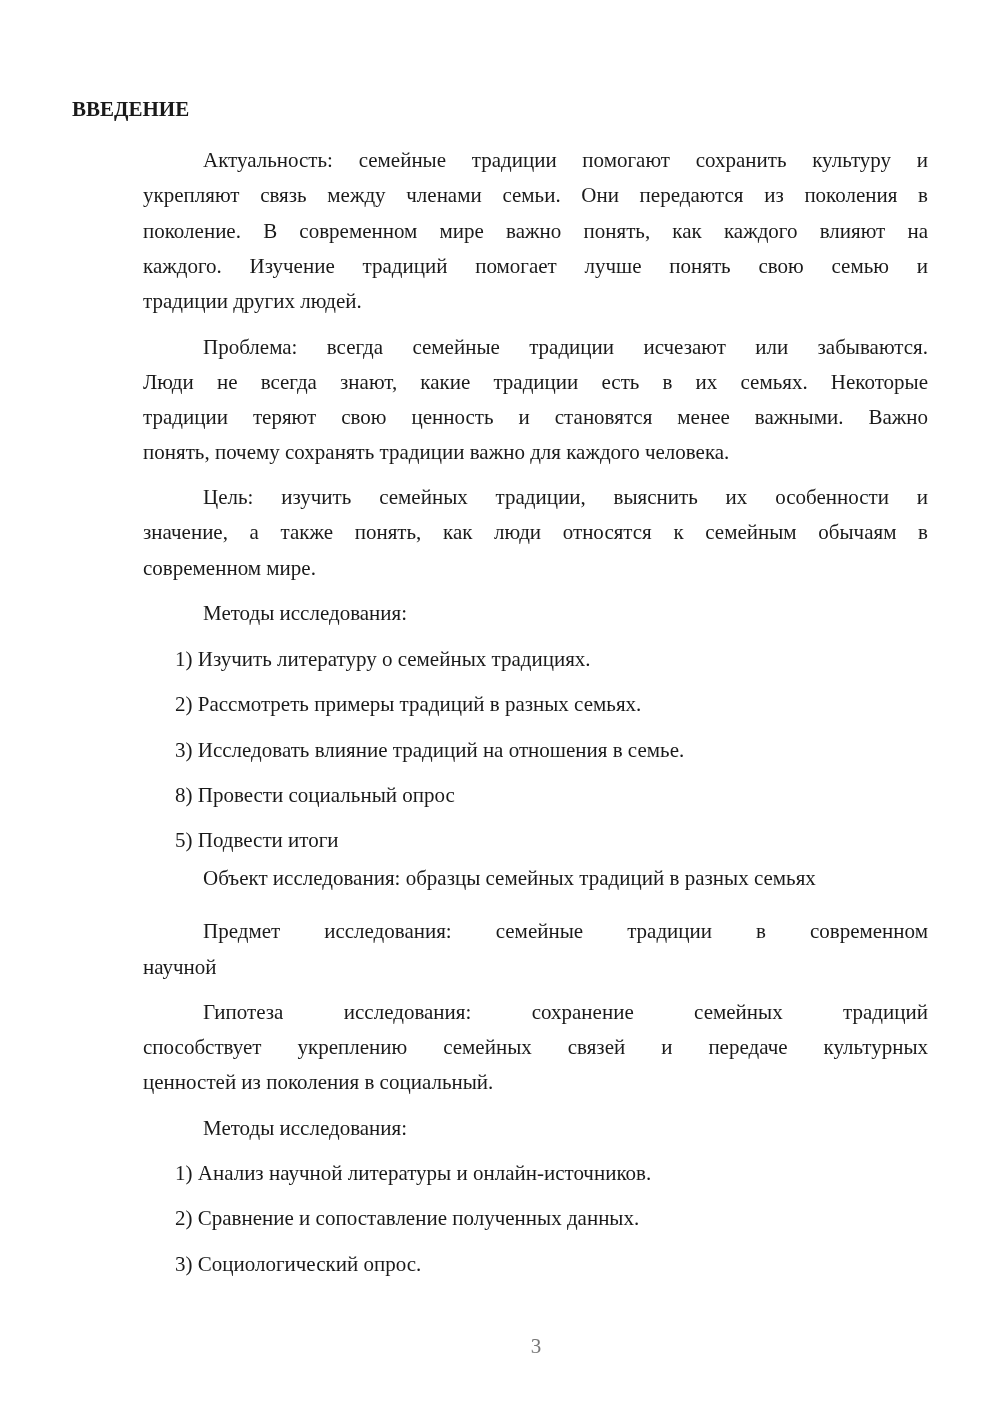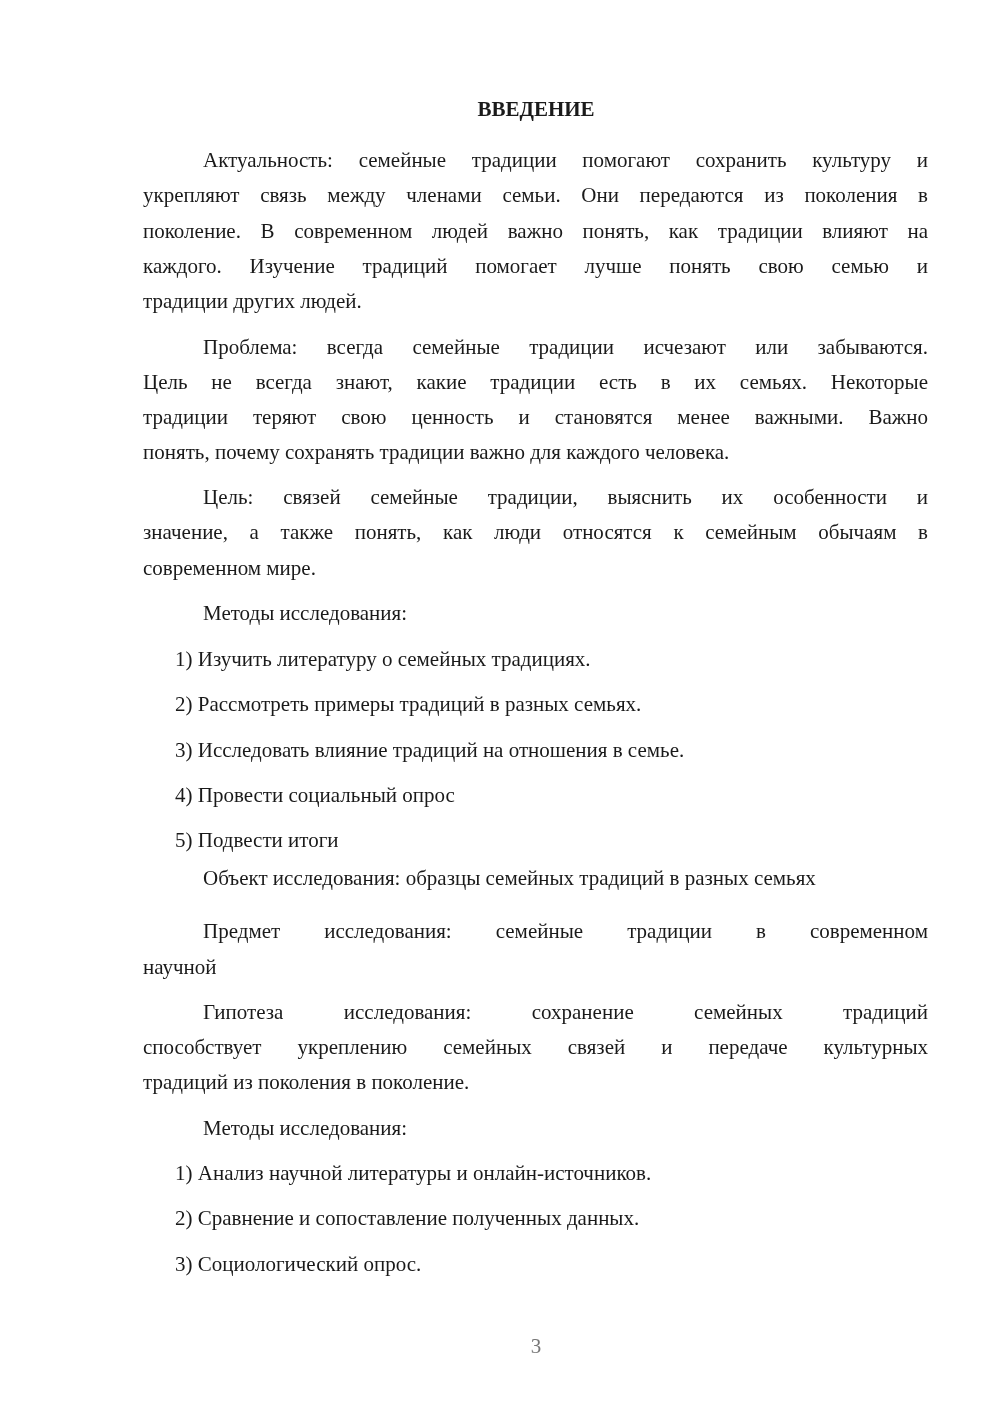--- a/index.html
+++ b/index.html
@@ -10,21 +10,21 @@
     background: #ffffff;
     overflow: hidden;
     font-family: "Liberation Serif", "DejaVu Serif", serif;
     color: #1a1a1a;
     font-size: 21px;
   }
   .title {
     position: absolute;
     left: 0; width: 1000px;
     top: 97px;
-    text-align: center;
+    text-align: left;
     font-weight: bold;
     font-size: 21px;
     padding-left: 72px;
     box-sizing: border-box;
   }
   .line {
     position: absolute;
     left: 143px;
     width: 785px;
     height: 28px;
@@ -52,60 +52,60 @@
 </head>
 <body>
 
 <div class="page">
 
   <div class="title">ВВЕДЕНИЕ</div>
 
   <div>
     <div class="line ind j" style="top:146px">Актуальность: семейные традиции помогают сохранить культуру и</div>
     <div class="line j" style="top:181px">укрепляют связь между членами семьи. Они передаются из поколения в</div>
-    <div class="line j" style="top:217px">поколение. В современном людей важно понять, как традиции влияют на</div>
+    <div class="line j" style="top:217px">поколение. В современном мире важно понять, как каждого влияют на</div>
     <div class="line j" style="top:252px">каждого. Изучение традиций помогает лучше понять свою семью и</div>
     <div class="line" style="top:287px">традиции других людей.</div>
   </div>
 
   <div>
     <div class="line ind j" style="top:333px">Проблема: всегда семейные традиции исчезают или забываются.</div>
-    <div class="line j" style="top:368px">Цель не всегда знают, какие традиции есть в их семьях. Некоторые</div>
+    <div class="line j" style="top:368px">Люди не всегда знают, какие традиции есть в их семьях. Некоторые</div>
     <div class="line j" style="top:403px">традиции теряют свою ценность и становятся менее важными. Важно</div>
     <div class="line" style="top:438px">понять, почему сохранять традиции важно для каждого человека.</div>
   </div>
 
   <div>
-    <div class="line ind j" style="top:483px">Цель: связей семейные традиции, выяснить их особенности и</div>
+    <div class="line ind j" style="top:483px">Цель: изучить семейных традиции, выяснить их особенности и</div>
     <div class="line j" style="top:518px">значение, а также понять, как люди относятся к семейным обычаям в</div>
     <div class="line" style="top:554px">современном мире.</div>
   </div>
 
   <div>
     <div class="line ind" style="top:599px">Методы исследования:</div>
     <div class="line li" style="top:645px">1) Изучить литературу о семейных традициях.</div>
     <div class="line li" style="top:690px">2) Рассмотреть примеры традиций в разных семьях.</div>
     <div class="line li" style="top:736px">3) Исследовать влияние традиций на отношения в семье.</div>
-    <div class="line li" style="top:781px">4) Провести социальный опрос</div>
+    <div class="line li" style="top:781px">8) Провести социальный опрос</div>
     <div class="line li" style="top:826px">5) Подвести итоги</div>
   </div>
 
   <div>
     <div class="line ind" style="top:864px">Объект исследования: образцы семейных традиций в разных семьях</div>
   </div>
 
   <div>
     <div class="line ind j" style="top:917px">Предмет исследования: семейные традиции в современном</div>
     <div class="line" style="top:953px">научной</div>
   </div>
 
   <div>
     <div class="line ind j" style="top:998px">Гипотеза исследования: сохранение семейных традиций</div>
     <div class="line j" style="top:1033px">способствует укреплению семейных связей и передаче культурных</div>
-    <div class="line" style="top:1068px">традиций из поколения в поколение.</div>
+    <div class="line" style="top:1068px">ценностей из поколения в социальный.</div>
   </div>
 
   <div>
     <div class="line ind" style="top:1114px">Методы исследования:</div>
     <div class="line li" style="top:1159px">1) Анализ научной литературы и онлайн-источников.</div>
     <div class="line li" style="top:1204px">2) Сравнение и сопоставление полученных данных.</div>
     <div class="line li" style="top:1250px">3) Социологический опрос.</div>
   </div>
 
   <div class="pagenum">3</div>

